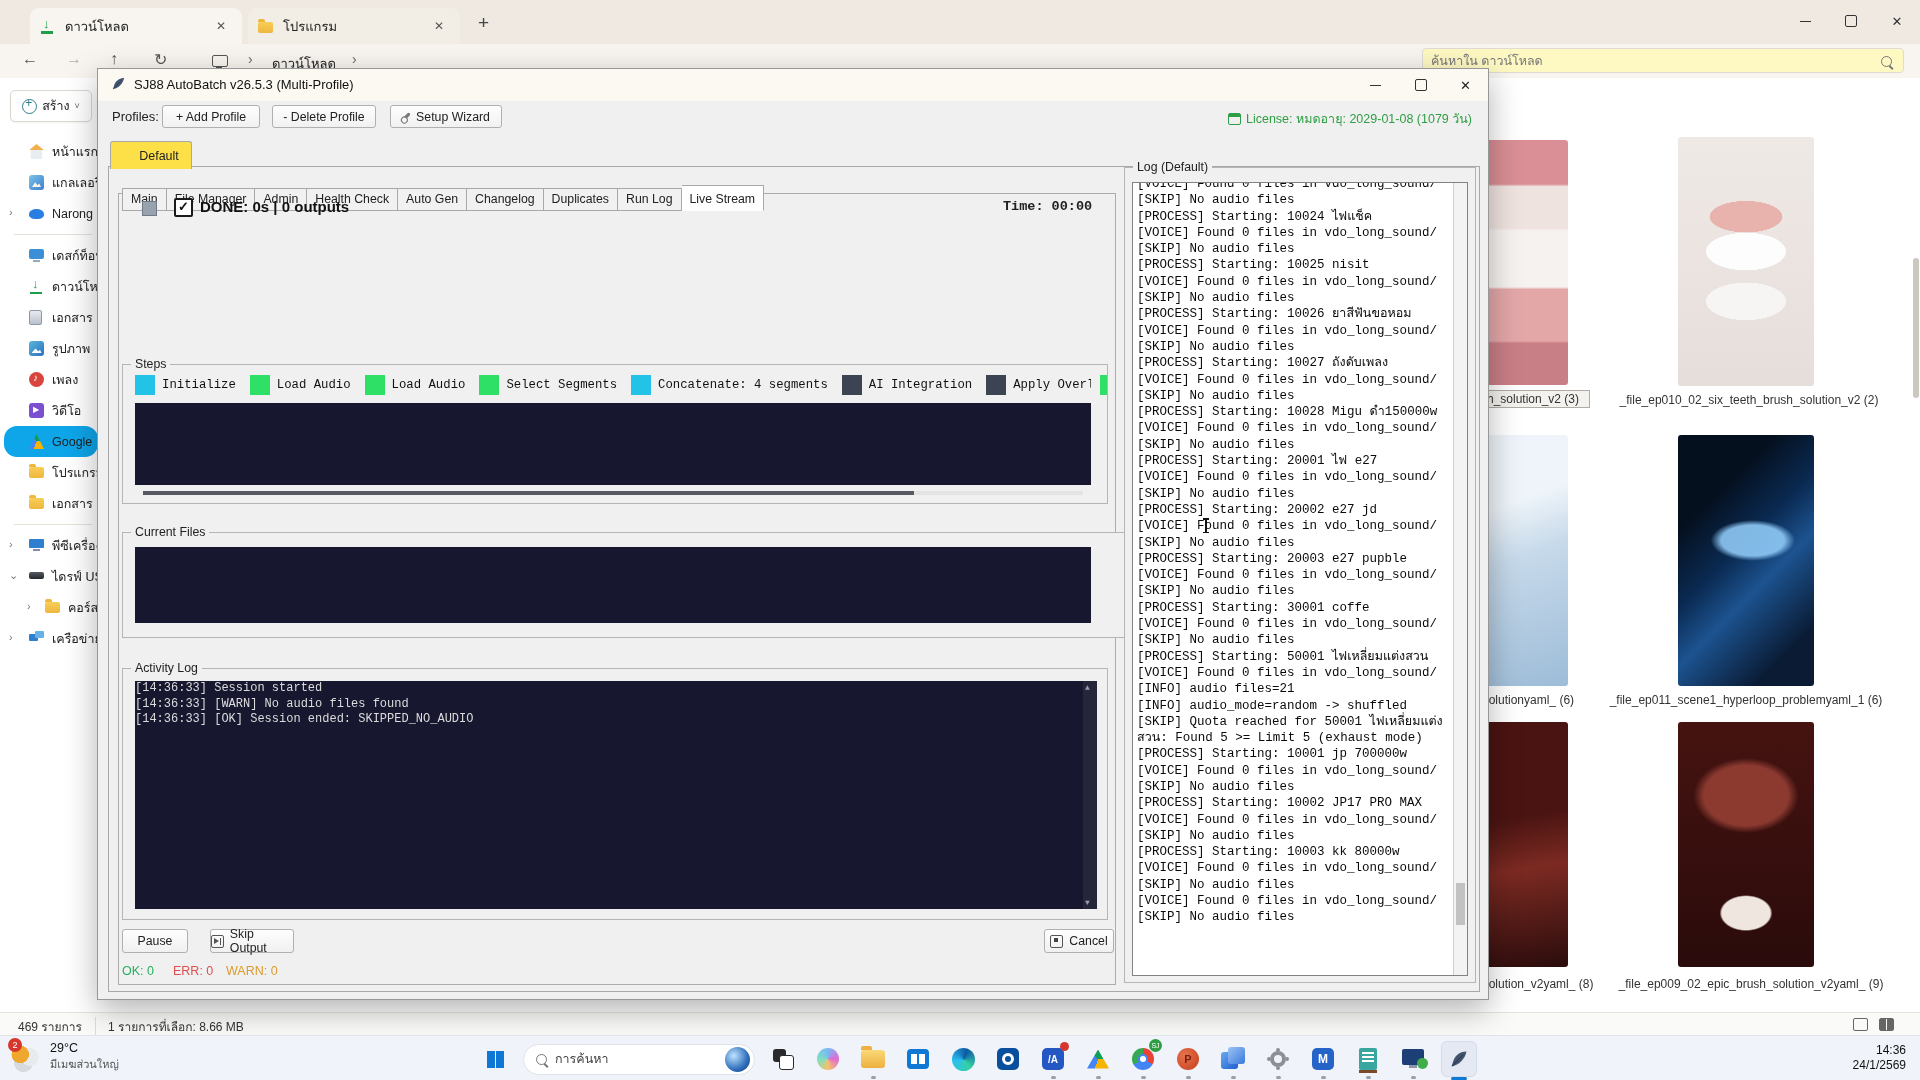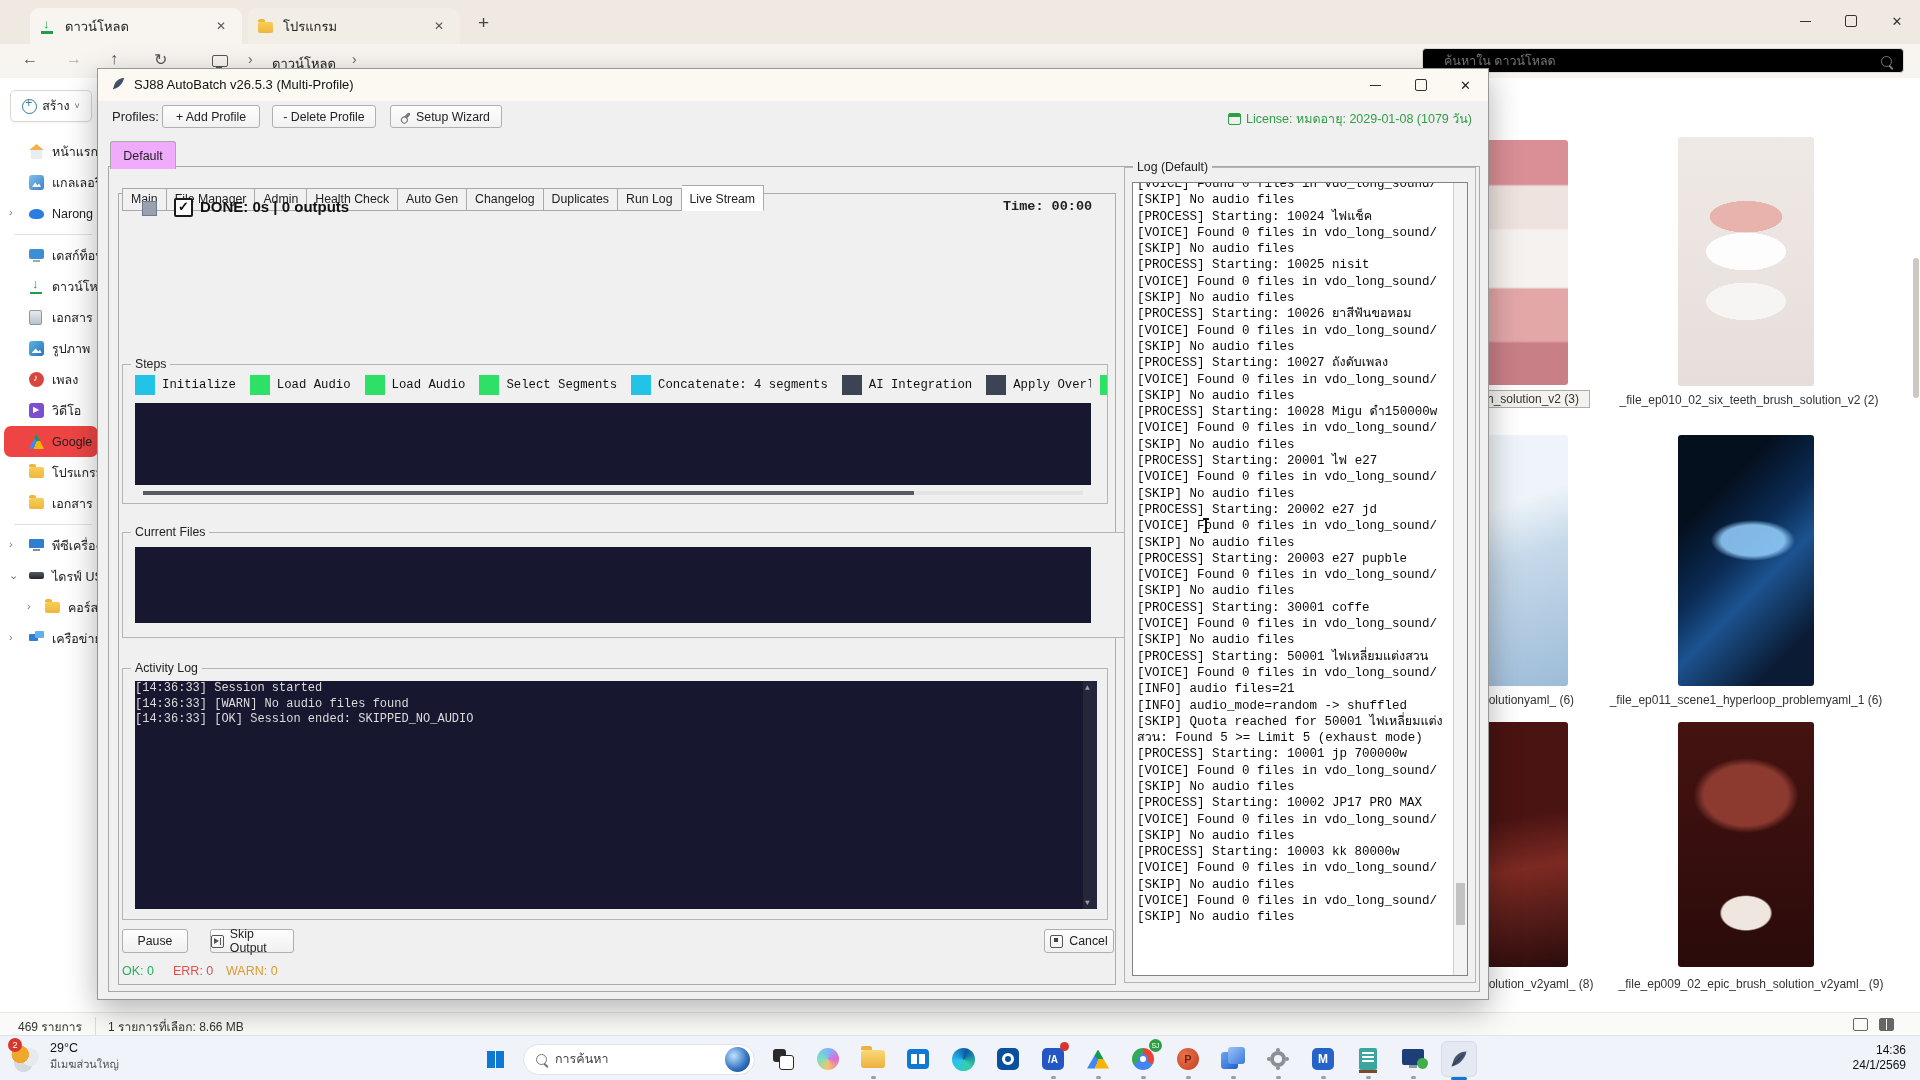--- a/index.html
+++ b/index.html
@@ -22,41 +22,41 @@
   .wc-max-glyph{display:block;width:10px;height:10px;border:1px solid #333;border-radius:2px;}
   .wc-x{font-size:13px;}
 
   .ex-addressbar{position:absolute;left:0;top:44px;width:1920px;height:34px;background:#f8f5f0;
                  border-bottom:1px solid #e8e3da;}
   .nav-ic{position:absolute;top:6px;font-size:16px;color:#555;}
   .crumb-monitor{position:absolute;left:212px;top:11px;width:14px;height:10px;border:1.5px solid #555;border-radius:2px;}
   .crumb-monitor:after{content:"";position:absolute;left:3px;top:11px;width:6px;height:2px;background:#555;}
   .crumb-chev{position:absolute;top:7px;color:#666;font-size:14px;}
   .crumb-txt{position:absolute;left:272px;top:9px;font-size:13px;color:#222;}
-  .ex-search{position:absolute;right:16px;top:4px;width:482px;height:25px;background:#000000;
+  .ex-search{position:absolute;right:16px;top:4px;width:482px;height:25px;background:#fef9c3;
              border:1px solid #e0dbd2;border-radius:4px;font-size:12.5px;color:#777;
-             line-height:25px;padding-left:21px;box-sizing:border-box;}
+             line-height:25px;padding-left:8px;box-sizing:border-box;}
   .mag{position:relative;display:inline-block;width:9px;height:9px;border:1.5px solid #777;border-radius:50%;}
   .mag:after{content:"";position:absolute;left:8px;top:8px;width:5px;height:1.5px;background:#777;transform:rotate(45deg);transform-origin:0 0;}
   .details-toggle{position:absolute;right:16px;top:96px;font-size:12px;color:#444;display:flex;align-items:center;gap:6px;}
   .details-ic{display:inline-block;width:14px;height:11px;border:1.5px solid #555;border-radius:2px;position:relative;}
   .details-ic:after{content:"";position:absolute;right:1px;top:1px;width:4px;height:7px;background:#555;}
 
   
   .ex-body{position:absolute;left:0;top:78px;width:1920px;height:934px;background:#fff;}
   .sb-new{position:absolute;left:10px;top:12px;width:80px;height:30px;background:#fff;border:1px solid #dcd8d0;
           border-radius:5px;display:flex;align-items:center;justify-content:center;gap:5px;font-size:12.5px;box-shadow:0 1px 2px rgba(0,0,0,.05);}
   .plus-circle{display:inline-block;width:13px;height:13px;border:1.5px solid #2f7d8e;border-radius:50%;position:relative;}
   .plus-circle:before{content:"+";position:absolute;left:2.2px;top:-3.5px;font-size:12px;color:#2f7d8e;}
   .sb-list{position:absolute;left:0;top:58px;width:100px;}
   .sb-item{height:31px;display:flex;align-items:center;font-size:12.5px;color:#222;position:relative;
            padding-left:52px;white-space:nowrap;overflow:hidden;}
   .sb-item .sb-chev{position:absolute;left:9px;top:8px;color:#777;font-size:11px;}
   .sb-item .ic{position:absolute;left:29px;top:8px;}
-  .sb-item.sel{background:#ef4444;border-radius:7px;margin:0 2px 0 4px;padding-left:48px;}
+  .sb-item.sel{background:#0ea5e9;border-radius:13px;margin:0 2px 0 4px;padding-left:48px;}
   .sb-item.sel .ic{left:25px;}
   .sb-item.indent .ic{left:45px;}
   .sb-item.indent{padding-left:68px;}
   .sb-item.indent .sb-chev{left:27px;}
   .sb-div{height:1px;background:#e6e2da;margin:5px 8px 5px 14px;}
 
   .ic{display:inline-block;width:15px;height:15px;border-radius:3px;}
   .ic-home{background:linear-gradient(180deg,#f3b04a 40%,#e8edf4 41%);clip-path:polygon(50% 0,100% 42%,88% 42%,88% 100%,12% 100%,12% 42%,0 42%);}
   .ic-gallery{background:linear-gradient(135deg,#7ec3e8,#3a7fd0);position:relative;}
   .ic-gallery:after{content:"";position:absolute;left:3px;top:6px;width:9px;height:6px;background:#fdf6e8;clip-path:polygon(0 100%,35% 20%,60% 70%,80% 40%,100% 100%);}
@@ -132,23 +132,23 @@
        justify-content:center;box-sizing:border-box;color:#222;}
   .btn-add{left:64px;width:98px;}
   .btn-del{left:174px;width:104px;}
   .btn-wiz{left:292px;width:112px;gap:5px;}
   .wrench{display:inline-block;width:9px;height:3px;background:#777;transform:rotate(-45deg);border-radius:2px;position:relative;}
   .wrench:after{content:"";position:absolute;left:-3px;top:-1.5px;width:5px;height:5px;border:1.5px solid #777;border-radius:50%;background:#f5f5f5;}
   .license{position:absolute;right:16px;top:8px;font-size:12.5px;color:#2f9e44;display:flex;align-items:center;gap:5px;}
   .cal-ic{display:inline-block;width:11px;height:10px;border:1.5px solid #2f9e44;border-radius:2px;
           background:linear-gradient(180deg,#2f9e44 3px,transparent 3px);}
 
-  .profile-tab{position:absolute;left:12px;top:72px;width:64px;height:27px;background:#f0abfc;
+  .profile-tab{position:absolute;left:12px;top:72px;width:64px;height:27px;background:#fde047;
                border:1px solid #a8a8a8;border-bottom:none;border-radius:3px 3px 0 0;font-size:12.5px;
-               display:flex;align-items:center;justify-content:center;z-index:3;}
+               display:flex;align-items:center;justify-content:center;z-index:3;padding-left:16px;}
   .app-frame{position:absolute;left:10px;top:97px;width:1370px;height:824px;border:1px solid #a8a8a8;z-index:1;}
 
   .tabs{position:absolute;left:24px;top:119px;display:flex;z-index:4;}
   .tab{border:1px solid #a9a9a9;border-left-width:0;padding:3px 8px 4px;font-size:12.3px;background:#f1f1f1;color:#222;}
   .tab:first-child{border-left-width:1px;}
   .tab.active{background:#fff;margin-top:-3px;padding-top:6px;border-bottom:1px solid #fff;}
   .pane{position:absolute;left:20px;top:124px;width:996px;height:790px;border:1px solid #acacac;background:#f0f0f0;z-index:2;}
 
   .done-row{position:absolute;left:0;top:128px;width:1000px;height:22px;z-index:5;}
   .stop-sq{position:absolute;left:44px;top:4px;width:13px;height:13px;background:#97a2ae;border:1px solid #6f7b89;}

